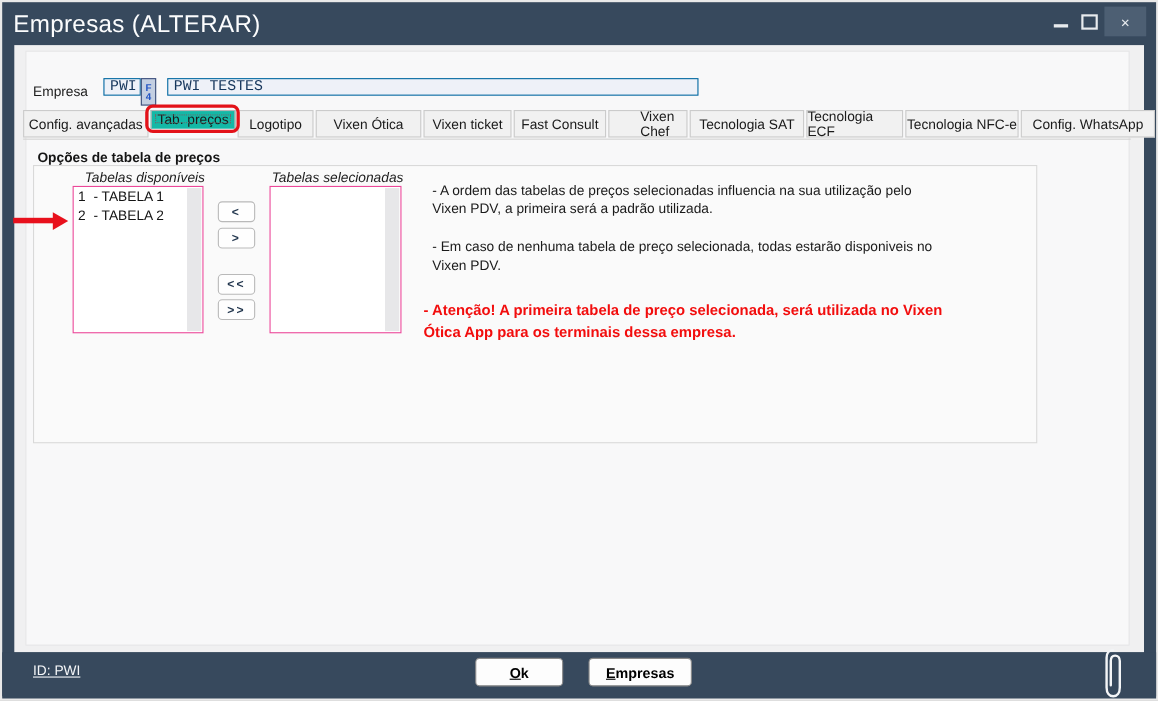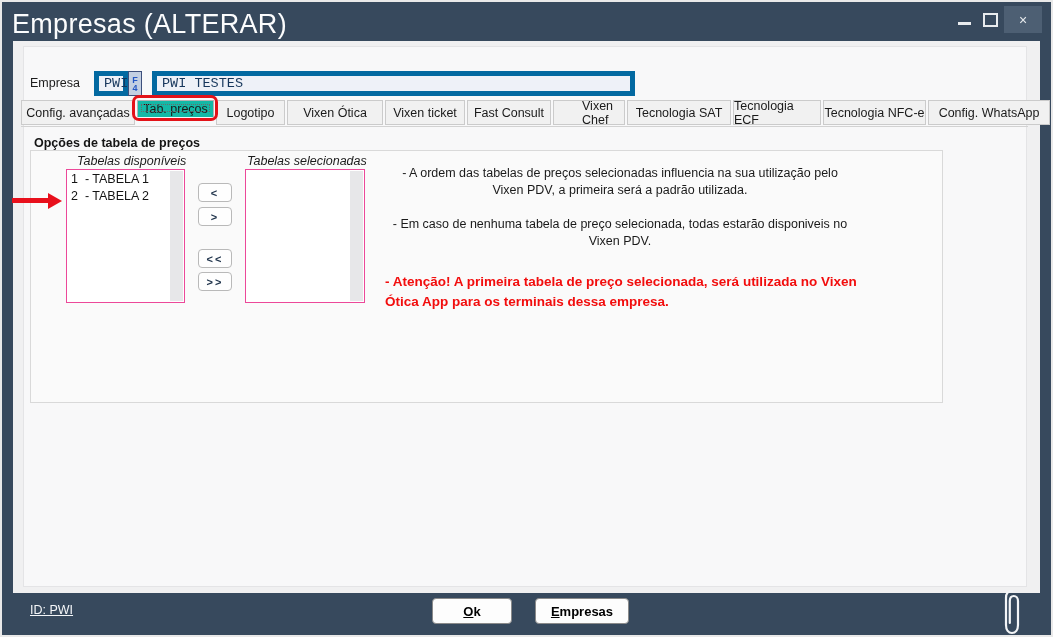--- a/index.html
+++ b/index.html
@@ -1,33 +1,33 @@
 <!DOCTYPE html>
 <html><head>
 <meta charset="utf-8">
 <style>
   html,body{margin:0;padding:0;background:#cfcfcf;}
   .window{position:relative;width:1053px;height:637px;background:#e9e9e9;
           font-family:"Liberation Sans",sans-serif;overflow:hidden;
           -webkit-font-smoothing:antialiased;}
   .frame{position:absolute;left:2px;top:2px;right:2px;bottom:2px;background:#37495d;}
-  .titlebar-text{position:absolute;left:12px;top:9px;font-size:27px;color:#fbfcfd;
+  .titlebar-text{position:absolute;left:12px;top:9px;font-size:22px;color:#fbfcfd;
           letter-spacing:.3px;font-weight:400;}
   .win-btn{position:absolute;cursor:default;}
   .min-bar{left:958px;top:22px;width:13px;height:3px;background:#e8ebee;}
   .max-box{left:983px;top:13px;width:11px;height:10px;border:2px solid #e8ebee;background:transparent;}
   .close-btn{left:1004px;top:6px;width:38px;height:27px;background:#4d5f73;color:#e8ebee;
           display:flex;align-items:center;justify-content:center;font-size:14px;}
   .content{position:absolute;left:13px;top:41px;width:1027px;height:552px;background:#f0f0f1;}
   .inner-panel{position:absolute;left:23px;top:46px;width:1004px;height:541px;
           background:#f8f8f9;border:1px solid #e4e4e6;box-sizing:border-box;}
 
   .lbl{position:absolute;font-size:12.5px;color:#1c1c1c;}
-  .field{position:absolute;height:25px;box-sizing:border-box;background:#eef1f8;
-          border:5px solid #0369a1;font-family:"Liberation Mono","DejaVu Sans Mono",monospace;
+  .field{position:absolute;height:16px;box-sizing:border-box;background:#eef1f8;
+          border:1px solid #0369a1;font-family:"Liberation Mono","DejaVu Sans Mono",monospace;
           font-size:13.5px;color:#16365c;display:flex;align-items:center;padding-left:5px;
           white-space:pre;}
   .f4-badge{position:absolute;left:128px;top:71px;width:14px;height:25px;box-sizing:border-box;
           background:#c3cfe2;border:1px solid #3d4f7c;display:flex;flex-direction:column;
           align-items:center;justify-content:center;font-size:9px;line-height:8px;
           font-weight:bold;color:#2456c4;}
 
   .tabs-row{position:absolute;left:21px;top:100px;height:26px;display:flex;}
   .tab{box-sizing:border-box;height:25px;margin-right:2px;background:#f1f1f1;
           border:1px solid #cbcbcb;display:flex;align-items:center;justify-content:center;
@@ -47,21 +47,21 @@
           border:1px solid #ec4899;overflow:hidden;}
   .scroll-track{position:absolute;right:1px;top:1px;bottom:1px;width:13px;background:#e7e7e9;}
   .list-item{font-size:12.5px;color:#141414;padding:2px 4px 1px 4px;white-space:pre;}
   .xfer-btn{position:absolute;left:198px;width:34px;height:19px;box-sizing:border-box;
           background:#fefefe;border:1px solid #b9b9b9;border-radius:4px;
           display:flex;align-items:center;justify-content:center;font-size:11px;
           letter-spacing:2px;color:#20344c;font-weight:bold;cursor:default;}
 
   .notes{position:absolute;left:385px;top:165px;width:480px;font-size:12.5px;color:#1a1a1a;
           line-height:17px;}
-  .note-p{margin:0 0 17px 0;max-width:470px;text-align:center;}
+  .note-p{margin:0 0 17px 8px;max-width:470px;}
   .warning{margin:22px 0 0 0;font-size:13.5px;font-weight:bold;color:#f20d0d;line-height:20px;
           max-width:505px;}
 
   .arrow{position:absolute;left:12px;top:193px;width:50px;height:16px;}
   .arrow .shaft{position:absolute;left:0;top:5px;width:38px;height:5px;background:#e8101c;}
   .arrow .head{position:absolute;left:36px;top:0;width:0;height:0;
           border-top:8px solid transparent;border-bottom:8px solid transparent;
           border-left:14px solid #e8101c;}
 
   .footer{position:absolute;left:2px;top:593px;width:1049px;height:40px;background:#37495d;}

